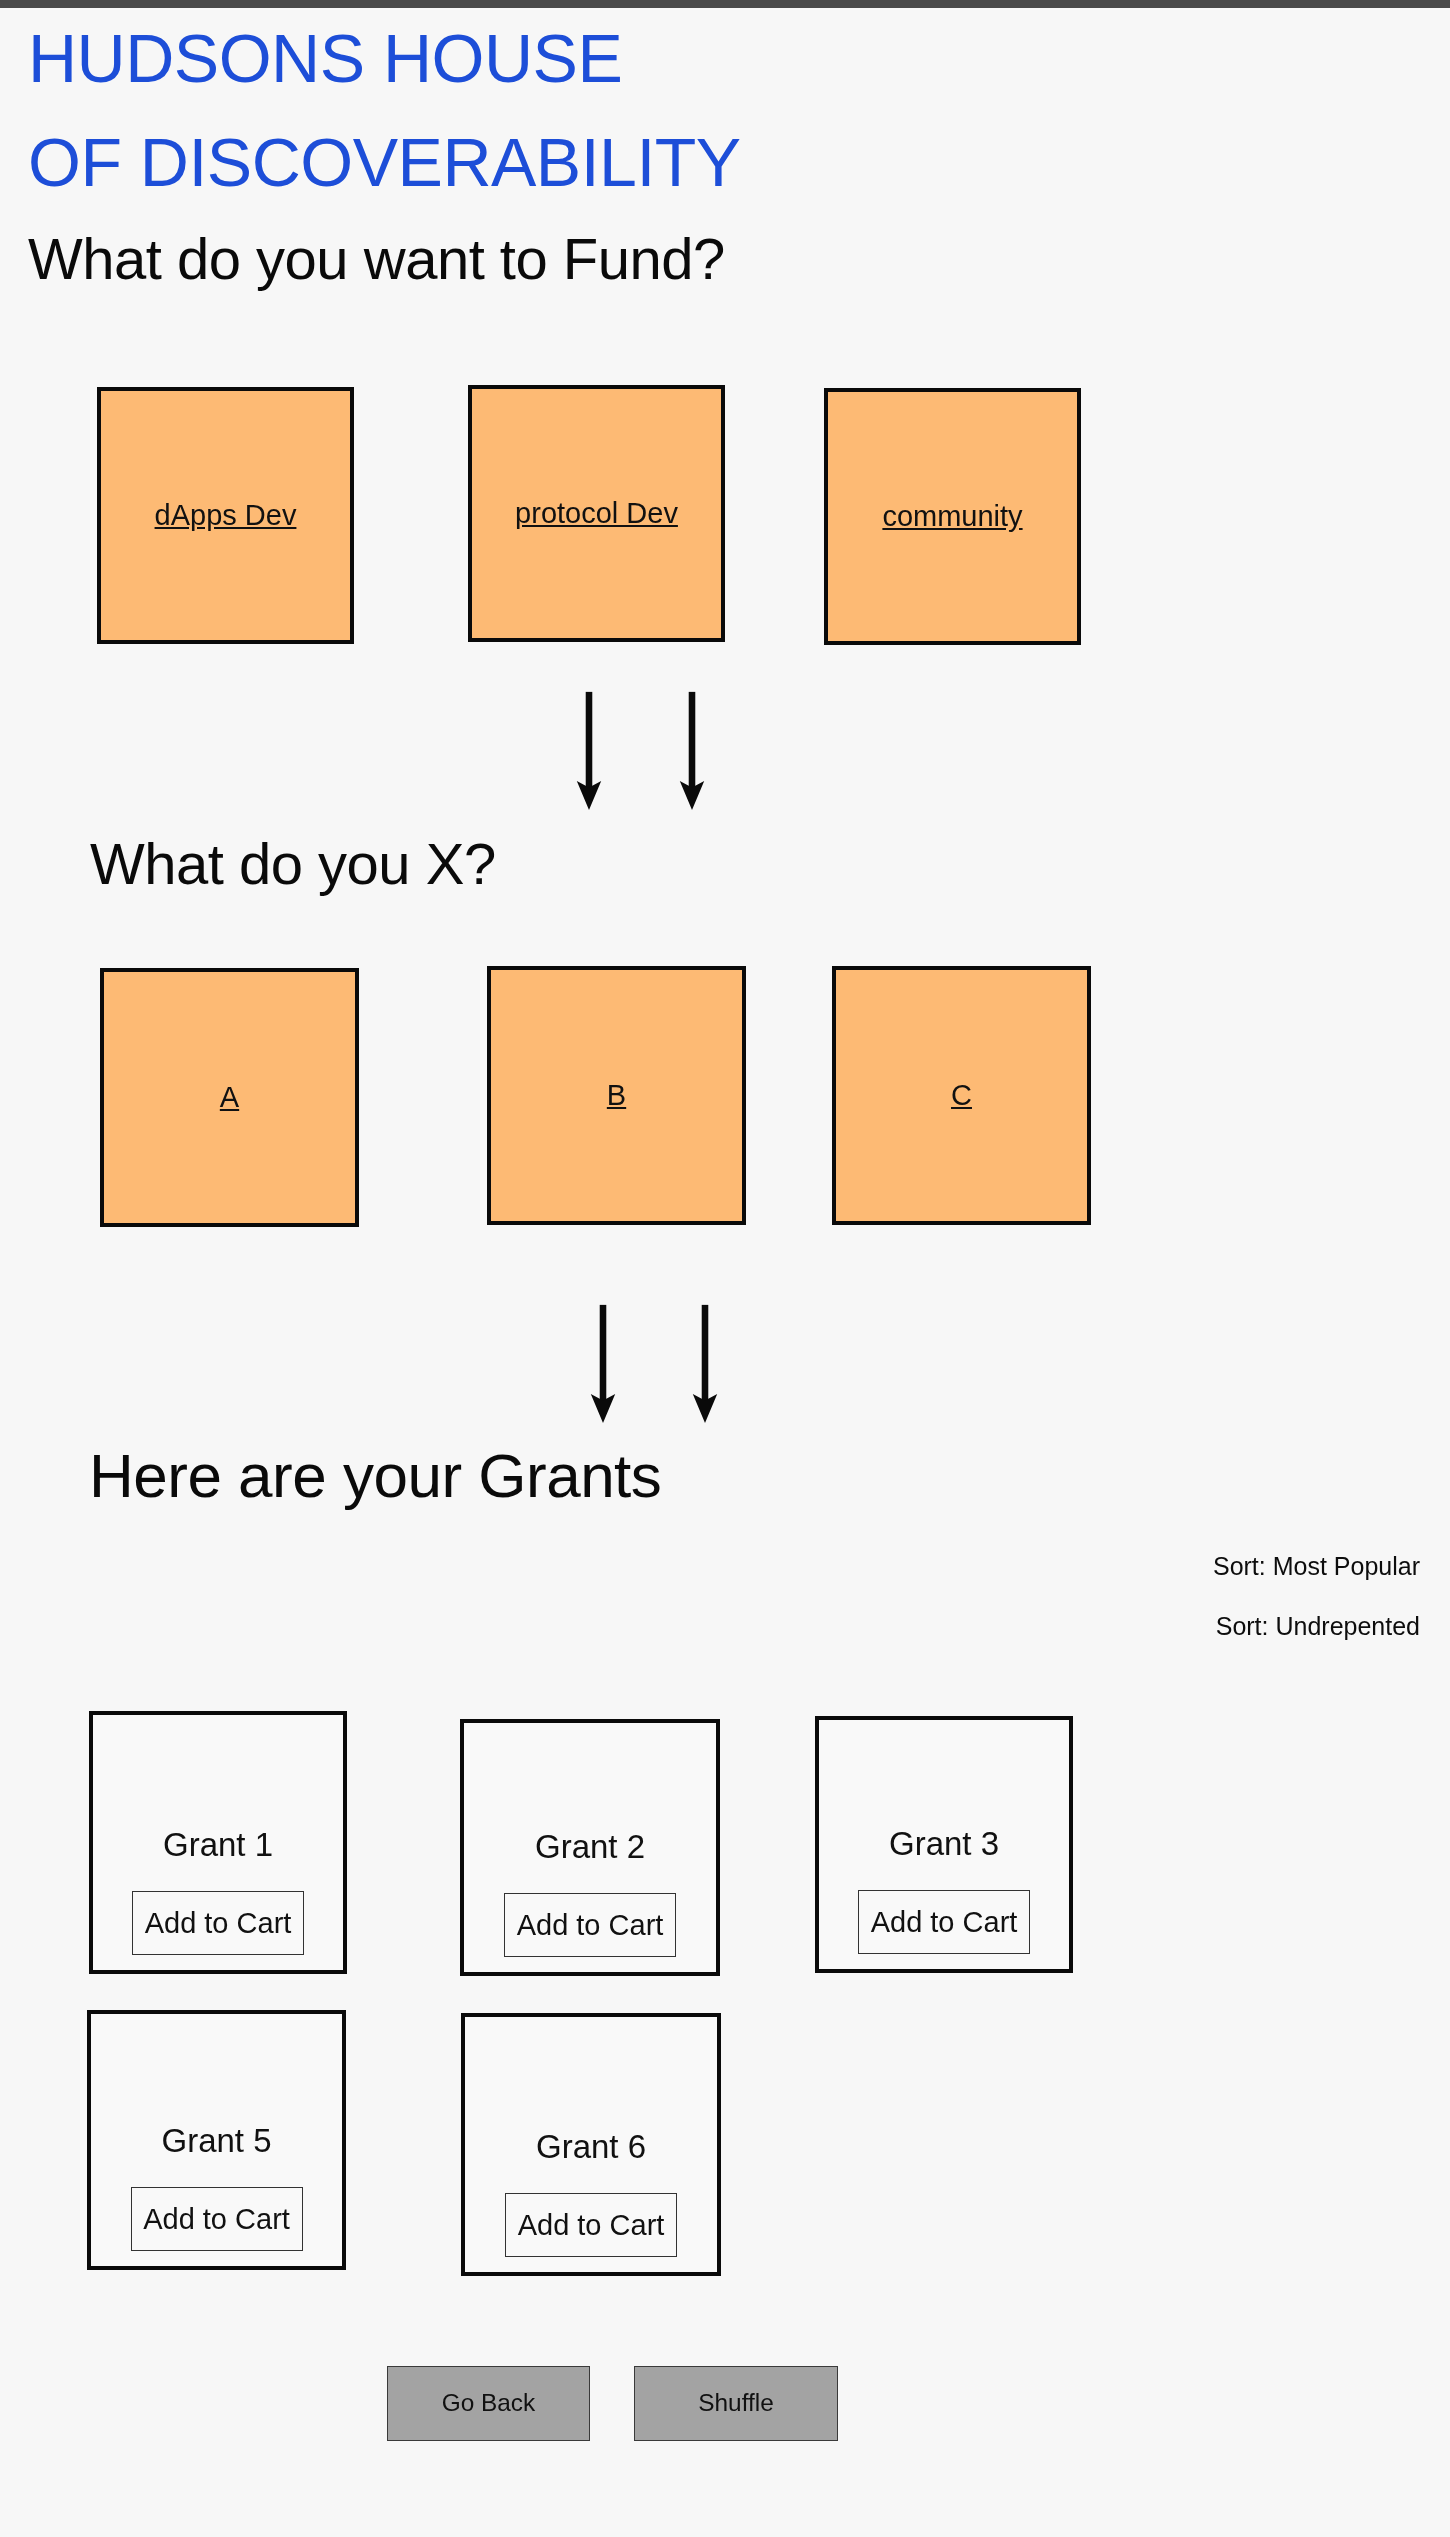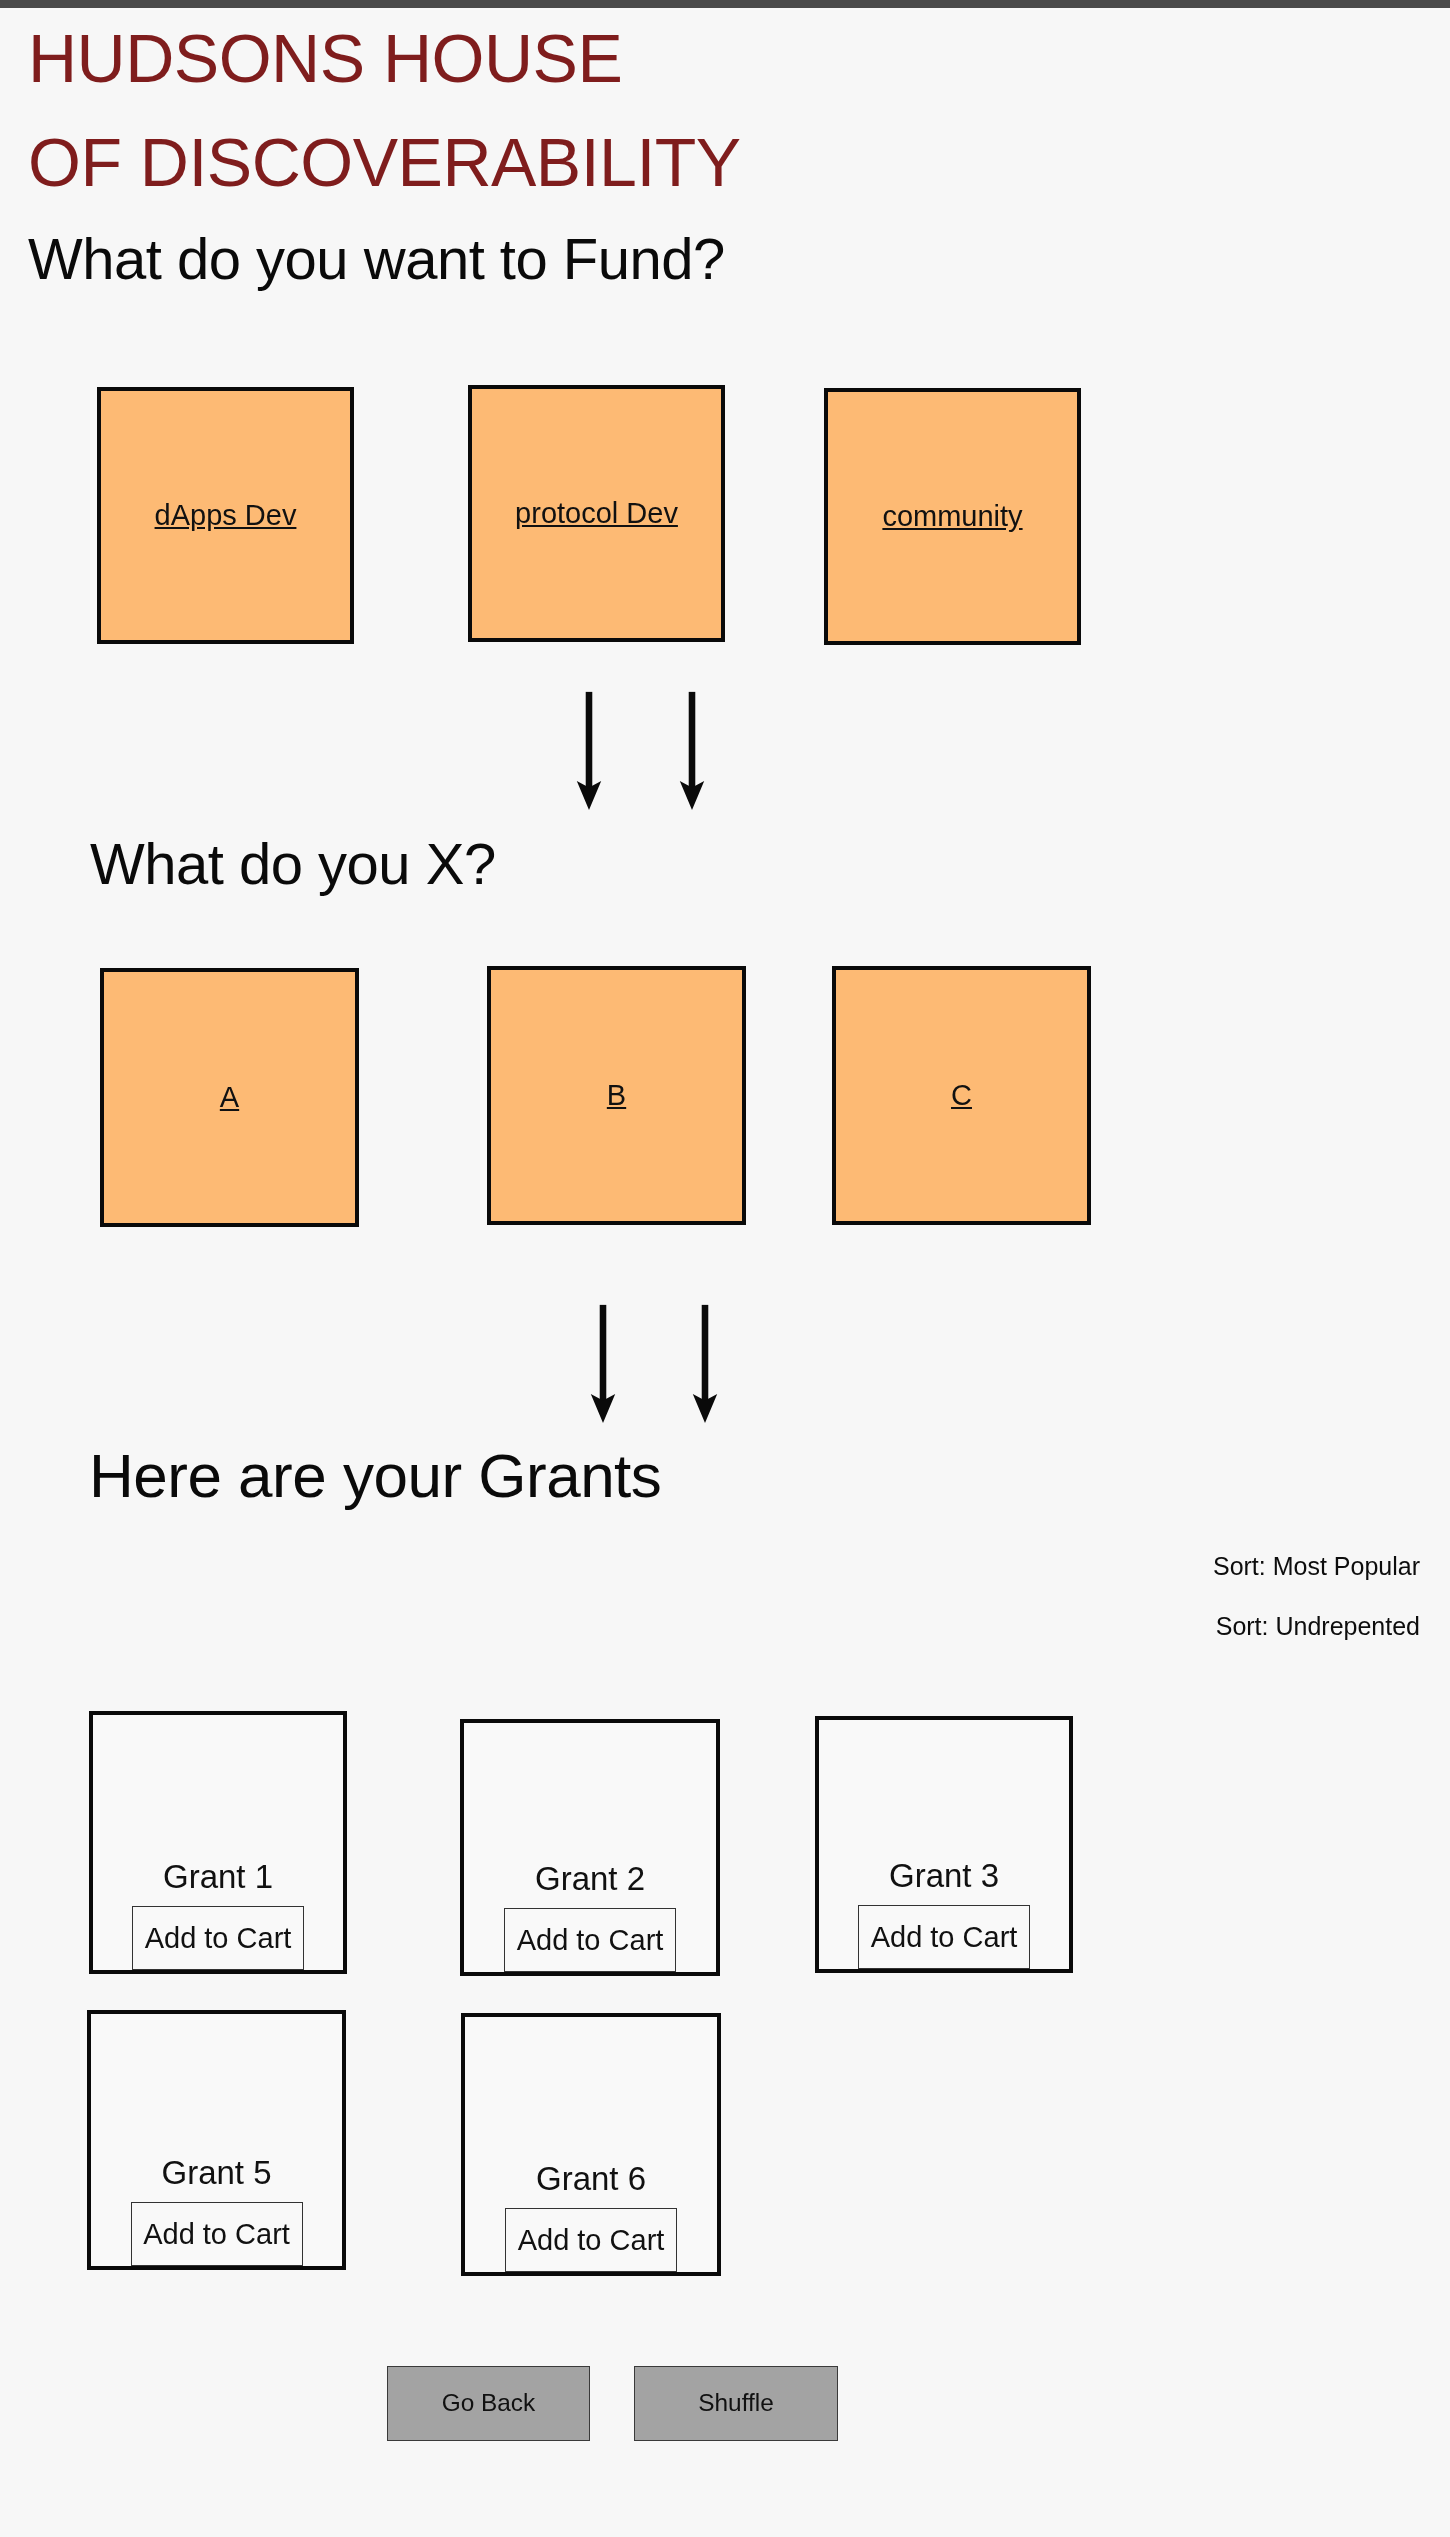--- a/index.html
+++ b/index.html
@@ -28,21 +28,21 @@
     top: 0;
     width: 1451px;
     height: 8.4px;
     background: #4a4a4a;
   }
 
   
   .title-line {
     position: absolute;
     left: 28px;
-    color: #7f1d1d;
+    color: #1d4ed8;
     font-size: 68px;
     font-weight: 400;
     line-height: 1.0;
     white-space: nowrap;
     letter-spacing: -0.5px;
   }
   .title-line.l1 { top: 24.4px; }
   .title-line.l2 { top: 128px; }
 
   .subhead {
@@ -111,20 +111,22 @@
 
   
   .grant-card {
     position: absolute;
     border: 4.7px solid #0a0a0a;
     background: #f9f9f9;
     display: flex;
     flex-direction: column;
     align-items: center;
     justify-content: flex-end;
+    padding-bottom: 15px;
+    gap: 17px;
   }
   .grant-title {
     font-size: 33px;
     color: #111;
     margin-bottom: 13px;
     line-height: 1;
   }
   .cart-btn {
     width: 172px;
     height: 64px;

